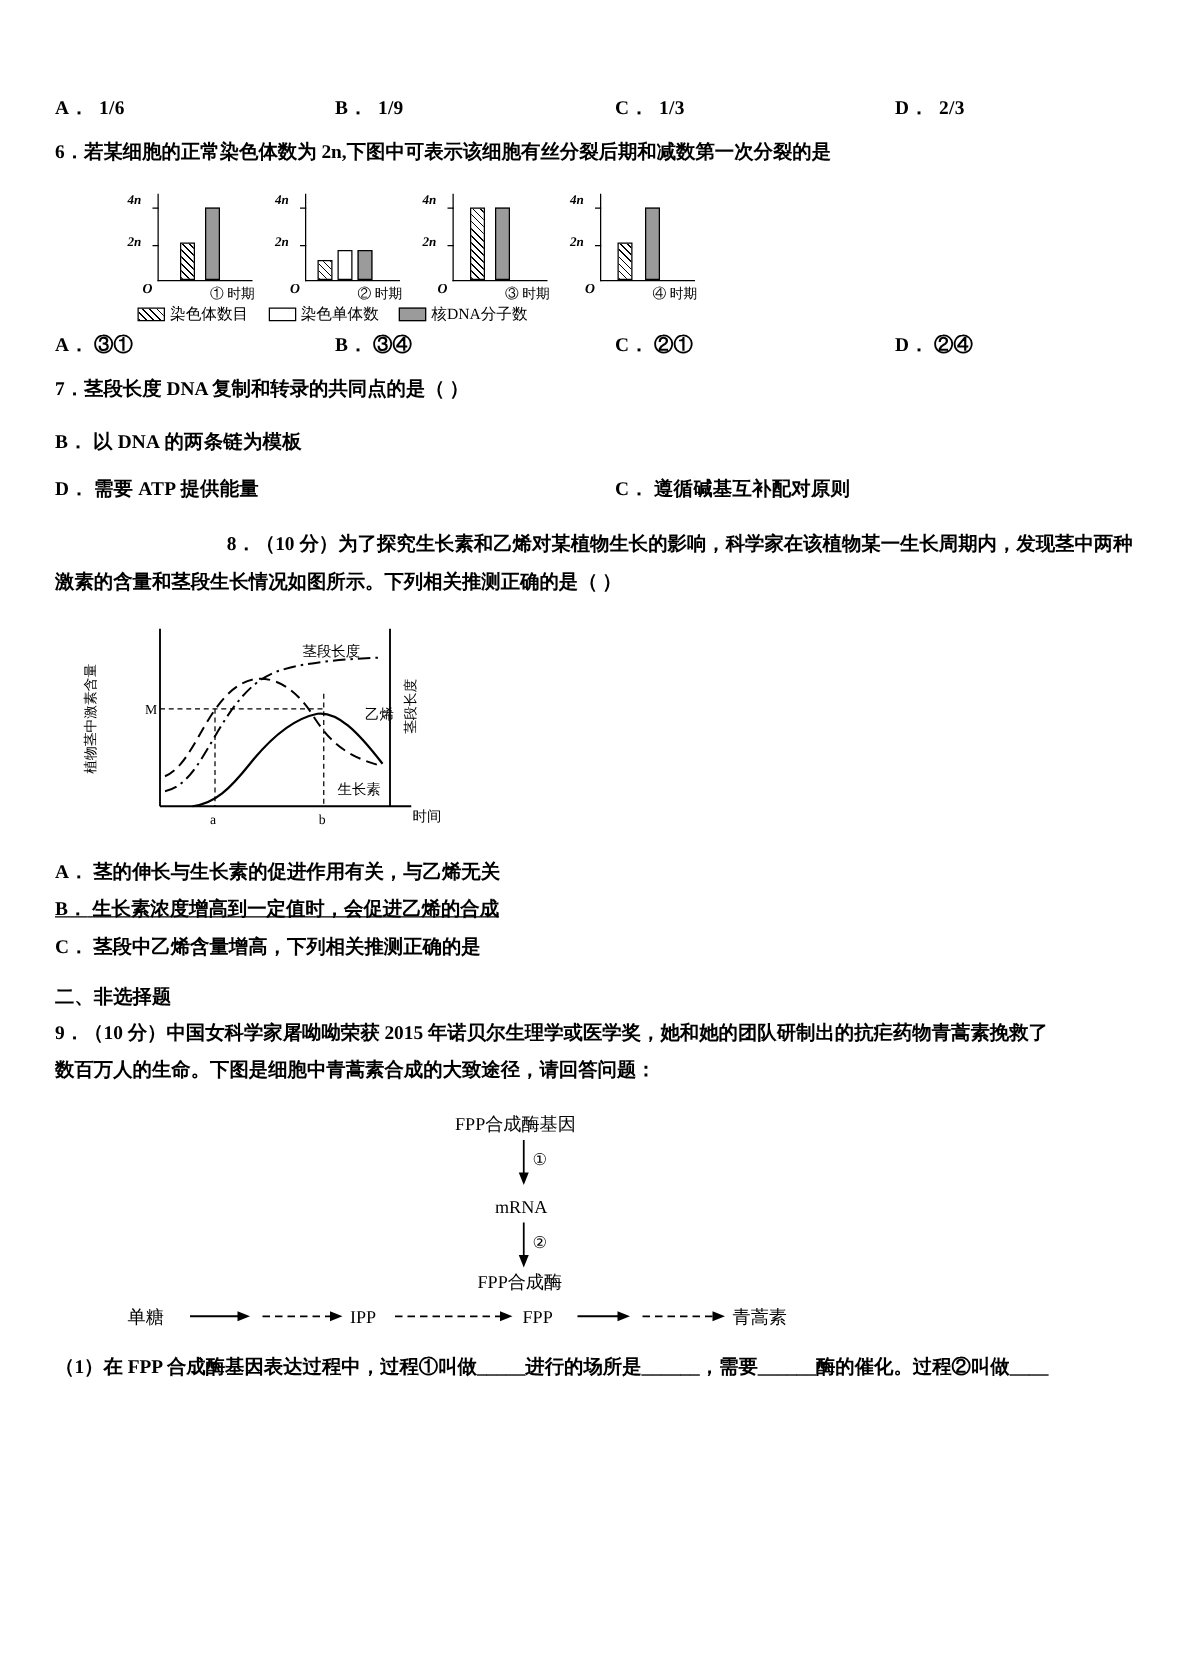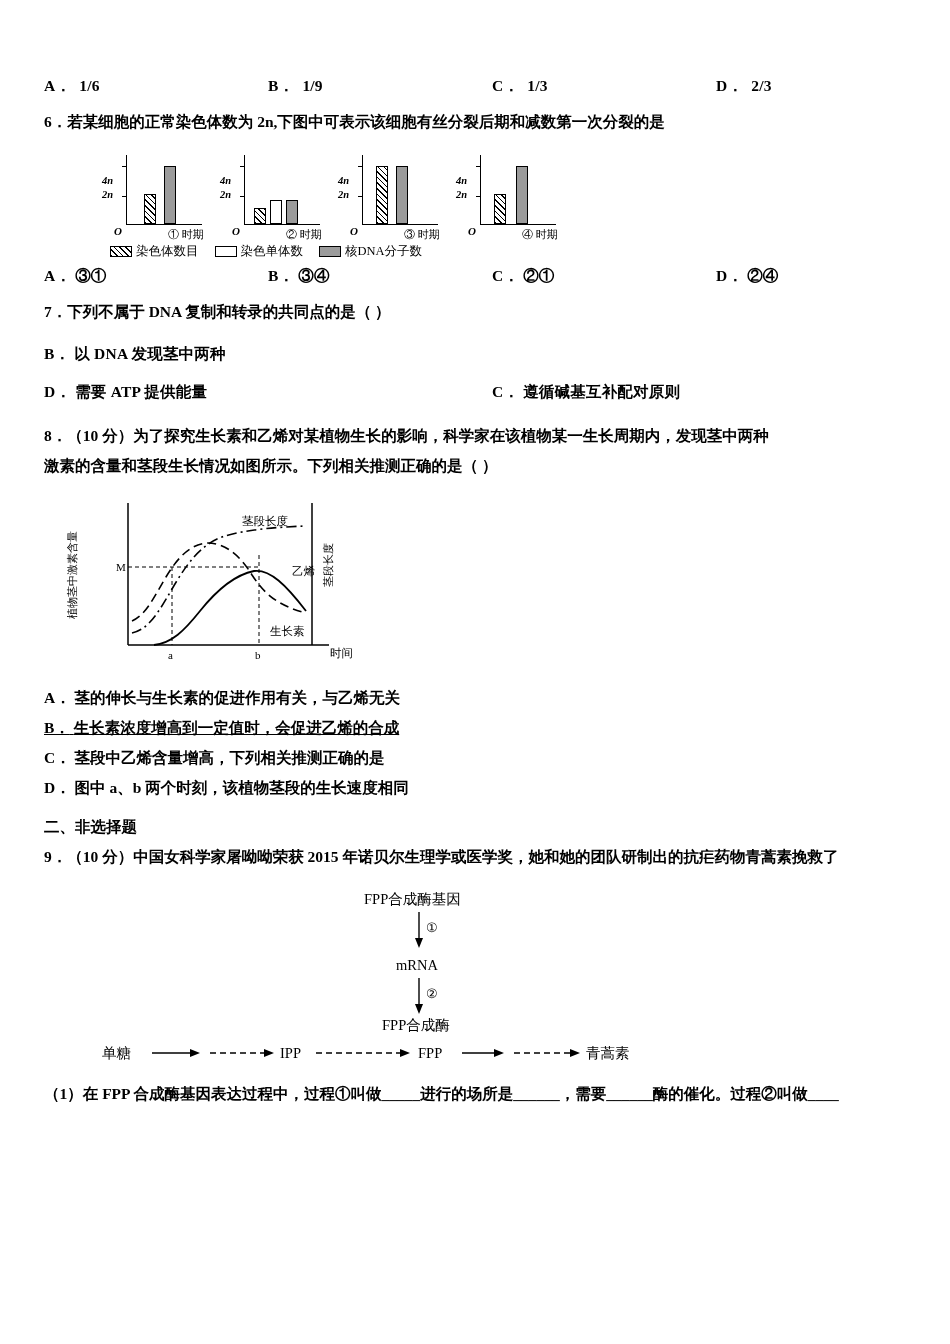--- a/index.html
+++ b/index.html
@@ -77,21 +77,21 @@
     width: 76px; height: 1.4px;
     background: #000;
   }
   .mini .lbl4n, .mini .lbl2n {
     position: absolute;
     left: 6px;
     font-size: 10.5px;
     font-weight: bold;
     font-style: italic;
   }
-  .mini .lbl4n { top: 24px; }
+  .mini .lbl4n { top: 4px; }
   .mini .lbl2n { top: 38px; }
   .mini .tick4 {
     position: absolute; left: 26px; top: 15px; width: 5px; height: 1.2px; background: #000;
   }
   .mini .tick2 {
     position: absolute; left: 26px; top: 45px; width: 5px; height: 1.2px; background: #000;
   }
   .mini .o-lbl {
     position: absolute;
     left: 18px; top: 74px;
@@ -251,31 +251,31 @@
     </div>
 
     <div class="opt-row opt-4" style="">
       <div class="opt"><span>A．</span>&nbsp;<span>③①</span></div>
       <div class="opt"><span>B．</span>&nbsp;<span>③④</span></div>
       <div class="opt"><span>C．</span>&nbsp;<span>②①</span></div>
       <div class="opt"><span>D．</span>&nbsp;<span>②④</span></div>
     </div>
 
     <div class="q-line">
-      <span class="q-num">7．</span><span>下列不属于 DNA 复制和转录的共同点的是（   ）</span>
+      <span class="q-num">7．</span><span>茎段长度 DNA 复制和转录的共同点的是（   ）</span>
     </div>
     <div class="opt-row opt-2" style="margin-top:12px; line-height:30px;">
-      <div class="opt"><span>B．</span>&nbsp;<span>以 DNA 发现茎中两种</span></div>
+      <div class="opt"><span>B．</span>&nbsp;<span>以 DNA 的两条链为模板</span></div>
     </div>
     <div class="opt-row opt-2" style="margin-top:8px; line-height:30px;">
       <div class="opt"><span>D．</span>&nbsp;<span>需要 ATP 提供能量</span></div>
       <div class="opt"><span>C．</span>&nbsp;<span>遵循碱基互补配对原则</span></div>
     </div>
 
-    <div class="q-line" style="margin-top:14px;">
+    <div class="q-line" style="margin-top:14px;text-align:right;">
       <span class="q-num">8．</span><span>（10 分）</span><span>为了探究生长素和乙烯对某植物生长的影响，科学家在该植物某一生长周期内，发现茎中两种</span>
     </div>
     <div class="q-line" style="margin-top:0;">
       <span>激素的含量和茎段生长情况如图所示。下列相关推测正确的是（   ）</span>
     </div>
 
     <div class="fig8">
       <svg width="330" height="180" viewBox="0 0 330 180">
 
         <line x1="74" y1="10" x2="74" y2="152" stroke="#000" stroke-width="1.5"></line>
@@ -312,28 +312,28 @@
 
     <div class="q-line" style="margin-top:10px;">
       <span>A．</span>&nbsp;<span>茎的伸长与生长素的促进作用有关，与乙烯无关</span>
     </div>
     <div class="q-line" style="margin-top:0;text-decoration:underline;">
       <span>B．</span>&nbsp;<span>生长素浓度增高到一定值时，会促进乙烯的合成</span>
     </div>
     <div class="q-line" style="margin-top:0;">
       <span>C．</span>&nbsp;<span>茎段中乙烯含量增高，下列相关推测正确的是</span>
     </div>
-    <div class="q-line" style="margin-top:0;">
-      <span>D．</span>&nbsp;<span>图中 a、b 两个时刻，该植物茎段的生长速度相同</span>
-    </div>
 
     <div class="sect-title">二、非选择题</div>
 
     <div class="q-line" style="margin-top:4px;">
       <span class="q-num">9．</span><span>（10 分）</span><span>中国女科学家屠呦呦荣获 2015 年诺贝尔生理学或医学奖，她和她的团队研制出的抗疟药物青蒿素挽救了</span>
+    </div>
+    <div class="q-line" style="margin-top:0;">
+      <span>数百万人的生命。下图是细胞中青蒿素合成的大致途径，请回答问题：</span>
     </div>
 
     <div class="fig9">
       <svg width="862" height="190" viewBox="0 0 862 190">
 
         <text x="320" y="22" font-size="14.5" font-family="&quot;Liberation Serif&quot;, serif">FPP合成酶基因</text>
 
         <line x1="375" y1="30" x2="375" y2="58" stroke="#000" stroke-width="1.4"></line>
         <polygon points="375,66 371,56 379,56" fill="#000"></polygon>
         <text x="382" y="50" font-size="13" font-family="&quot;Liberation Serif&quot;, serif">①</text>

